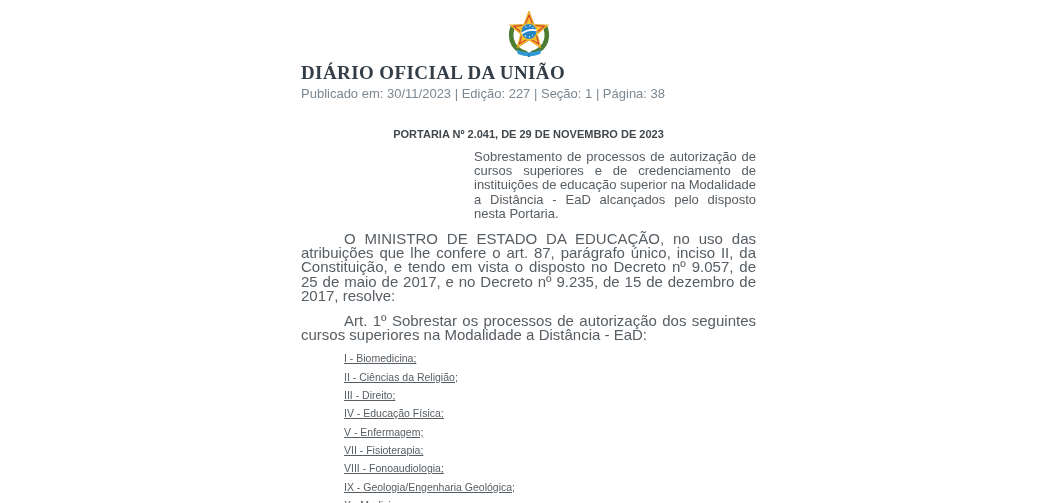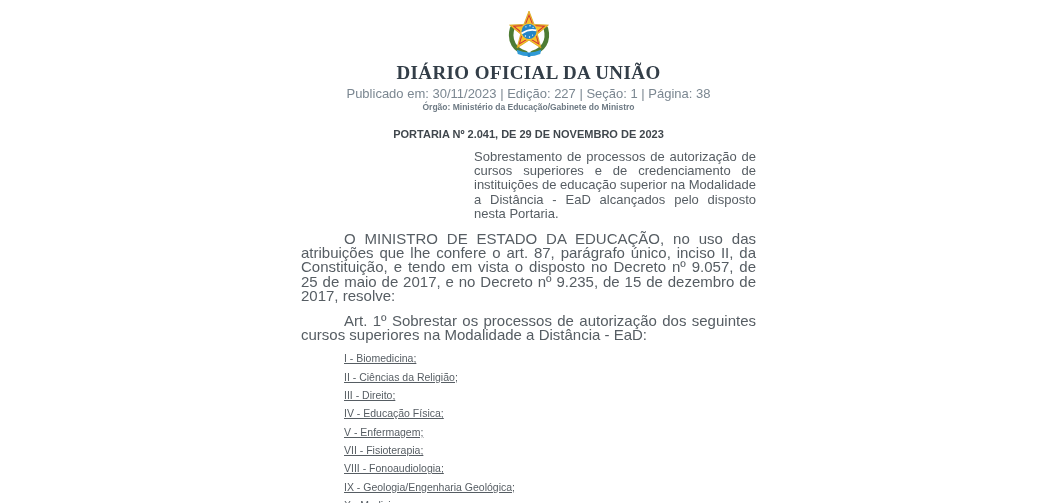--- a/index.html
+++ b/index.html
@@ -11,21 +11,21 @@
     overflow: hidden;
     font-family: "Liberation Sans", sans-serif;
   }
   .page {
     width: 455px;
     margin: 0 auto;
     padding-top: 10px;
     position: relative;
     left: 3px;
   }
-  .masthead { text-align: center; }
+  .masthead { }
   .emblem {
     width: 52px;
     height: 48px;
     margin: 0 auto 4px auto;
   }
   .masthead-title {
     margin: 0;
     font-family: "Liberation Serif", serif;
     font-weight: bold;
     font-size: 19px;
@@ -40,21 +40,21 @@
     color: #7b8791;
   }
   .masthead-organ {
     margin: 3px 0 0 0;
     font-size: 8.5px;
     line-height: 10px;
     font-weight: bold;
     color: #6e7a84;
   }
   .act-title {
-    margin: 16px 0 0 0;
+    margin: 29px 0 0 0;
     text-align: center;
     font-size: 11px;
     line-height: 12px;
     font-weight: bold;
     color: #40474d;
   }
   .act-summary {
     margin: 10px 0 0 173px;
     width: 282px;
     text-align: justify;
@@ -107,21 +107,20 @@
         <circle cx="44" cy="33" r="1.4" fill="#ffffff"></circle>
         <circle cx="52" cy="31" r="1.4" fill="#ffffff"></circle>
         <circle cx="58" cy="34" r="1.2" fill="#ffffff"></circle>
         <circle cx="43" cy="51" r="1.4" fill="#ffffff"></circle>
         <circle cx="51" cy="53" r="1.4" fill="#ffffff"></circle>
         <circle cx="57" cy="49" r="1.2" fill="#ffffff"></circle>
       </svg>
     </div>
     <h1 class="masthead-title">DIÁRIO OFICIAL DA UNIÃO</h1>
     <p class="masthead-meta">Publicado em: 30/11/2023 | Edição: 227 | Seção: 1 | Página: 38</p>
-    <p class="masthead-organ">Órgão: Ministério da Educação/Gabinete do Ministro</p>
   </header>
 
   <article class="act">
     <h2 class="act-title">PORTARIA Nº 2.041, DE 29 DE NOVEMBRO DE 2023</h2>
     <p class="act-summary">Sobrestamento de processos de autorização de cursos superiores e de credenciamento de instituições de educação superior na Modalidade a Distância - EaD alcançados pelo disposto nesta Portaria.</p>
     <p class="act-paragraph">O MINISTRO DE ESTADO DA EDUCAÇÃO, no uso das atribuições que lhe confere o art. 87, parágrafo único, inciso II, da Constituição, e tendo em vista o disposto no Decreto nº 9.057, de 25 de maio de 2017, e no Decreto nº 9.235, de 15 de dezembro de 2017, resolve:</p>
     <p class="act-paragraph">Art. 1º Sobrestar os processos de autorização dos seguintes cursos superiores na Modalidade a Distância - EaD:</p>
 
     <div class="course-list">
       <p class="course-item">I - Biomedicina;</p>

